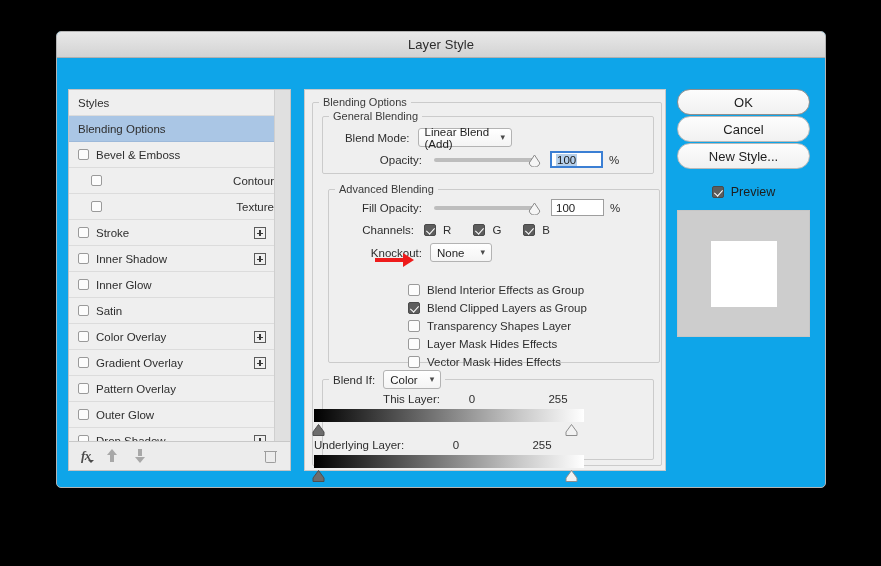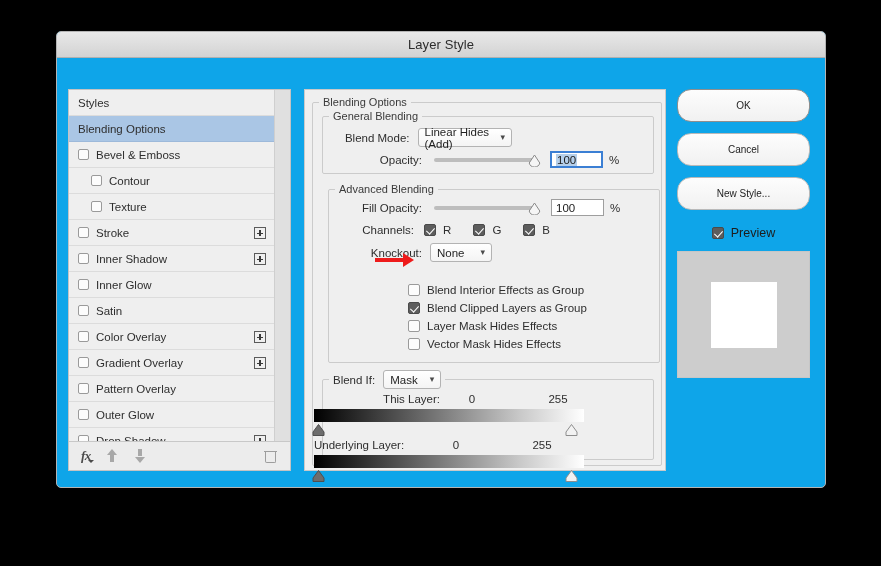--- a/index.html
+++ b/index.html
@@ -35,21 +35,21 @@
     position:absolute;left:0;top:0;width:205px;height:352px;
     background:#efefef;border-right:1px solid #c8c8c8;overflow:hidden;
   }
   .list-row{
     height:26px;display:flex;align-items:center;
     border-bottom:1px solid #dcdcdc;padding-left:9px;box-sizing:border-box;
     position:relative;
   }
   .list-row.selected{background:#aac6e5;border-bottom:1px solid #9db9da;}
   .list-row .lbl{font-size:11.5px;color:#2e2e2e;}
-  .list-row.indent{padding-left:22px;}
+  .list-row.indent{padding-left:22px;justify-content:space-between;}
   .cb{
     width:11px;height:11px;border:1px solid #9a9a9a;border-radius:2px;
     background:#fcfcfc;margin-right:7px;flex:0 0 auto;box-sizing:border-box;
     display:inline-block;position:relative;
   }
   .plusbox{
     position:absolute;right:8px;top:7px;width:12px;height:12px;
     border:1px solid #5a5a5a;background:#efefef;box-sizing:border-box;
   }
   .plusbox:before,.plusbox:after{
@@ -155,24 +155,24 @@
   .optrow .otext{font-size:11.5px;color:#2e2e2e;margin-left:7px;}
 
   .gradbar{
     height:13px;background:linear-gradient(to right,#000000 0%,#6e6e6e 42%,#c8c8c8 76%,#ffffff 100%);
   }
   .stop{position:absolute;width:13px;height:12px;}
 
   
   .right{position:absolute;left:620px;top:31px;width:140px;}
   .btn{
-    width:133px;height:33px;border:1px solid #b9b9b9;border-radius:14px;
+    width:133px;height:26px;border:1px solid #b9b9b9;border-radius:14px;
     background:linear-gradient(to bottom,#fdfdfd,#f1f1f1);
-    font-size:10px;color:#1d1d1d;display:flex;align-items:center;
-    justify-content:center;margin-bottom:11px;box-sizing:border-box;
+    font-size:13px;color:#1d1d1d;display:flex;align-items:center;
+    justify-content:center;margin-bottom:1px;box-sizing:border-box;
   }
   .btn.primary{border-color:#8e8e8e;}
   .preview-row{
     display:flex;align-items:center;justify-content:center;
     margin-top:16px;margin-bottom:11px;width:133px;
   }
   .preview-row .otext{font-size:12.5px;color:#1d1d1d;margin-left:7px;}
   .thumb{
     width:133px;height:127px;background:#cdcdcd;border:1px solid #c6c6c6;
     box-sizing:border-box;display:flex;align-items:center;justify-content:center;
@@ -272,21 +272,21 @@
           <legend>Blending Options</legend>
         </fieldset>
 
         <fieldset class="grp" style="left:17px;top:20px;width:330px;height:62px;">
           <legend>General Blending</legend>
         </fieldset>
 
         <div class="row" style="left:17px;top:38px;width:190px;">
           <span class="rl" style="width:100px;">Blend Mode:</span>
           <span class="select" style="margin-left:8px;width:106px;">
-            <span>Linear Hides (Add)</span>
+            <span>Linear Blend (Add)</span>
             <span class="caret">▾</span>
           </span>
         </div>
 
         <div class="row" style="left:17px;top:61px;width:320px;">
           <span class="rl" style="width:100px;">Opacity:</span>
           <span class="track" id="opacity-track" style="margin-left:12px;width:100px;">
               <span class="knob" style="left: calc(100% - 6px);">
                 <svg width="13" height="13" viewBox="0 0 13 13">
                   <path d="M6.5 1 L11.8 9 A5.5 5.5 0 0 1 1.2 9 Z" fill="#f5f5f5" stroke="#8a8a8a" stroke-width="1"></path>
@@ -348,34 +348,38 @@
             <div class="optrow" style="margin-bottom: 3px;">
               <span class="cbk"></span>
               <span class="otext">Blend Interior Effects as Group</span>
             </div>
             <div class="optrow" style="margin-bottom: 3px;">
               <span class="cbk on"></span>
               <span class="otext">Blend Clipped Layers as Group</span>
             </div>
             <div class="optrow" style="margin-bottom: 3px;">
               <span class="cbk"></span>
+              <span class="otext">Transparency Shapes Layer</span>
+            </div>
+            <div class="optrow" style="margin-bottom: 3px;">
+              <span class="cbk"></span>
               <span class="otext">Layer Mask Hides Effects</span>
             </div>
             <div class="optrow" style="margin-bottom: 3px;">
               <span class="cbk"></span>
               <span class="otext">Vector Mask Hides Effects</span>
             </div>
           </div>
 
         <fieldset class="grp" style="left:17px;top:280px;width:330px;height:88px;">
           <legend style="padding:0;text-decoration:underline;">
             <span style="display:inline-flex;align-items:center;padding:0 4px;">
               <span class="rl">Blend If:</span>
               <span class="select" style="margin-left:8px;width:58px;">
-                <span>Mask</span>
+                <span>Color</span>
                 <span class="caret">▾</span>
               </span>
             </span>
           </legend>
         </fieldset>
 
         <div class="row" style="left:25px;top:303px;width:290px;">
           <span class="rl" style="width:110px;">This Layer:</span>
           <span class="rl" style="width:40px;text-align:center;margin-left:12px;">0</span>
           <span class="rl" style="width:40px;text-align:center;margin-left:46px;">255</span>

